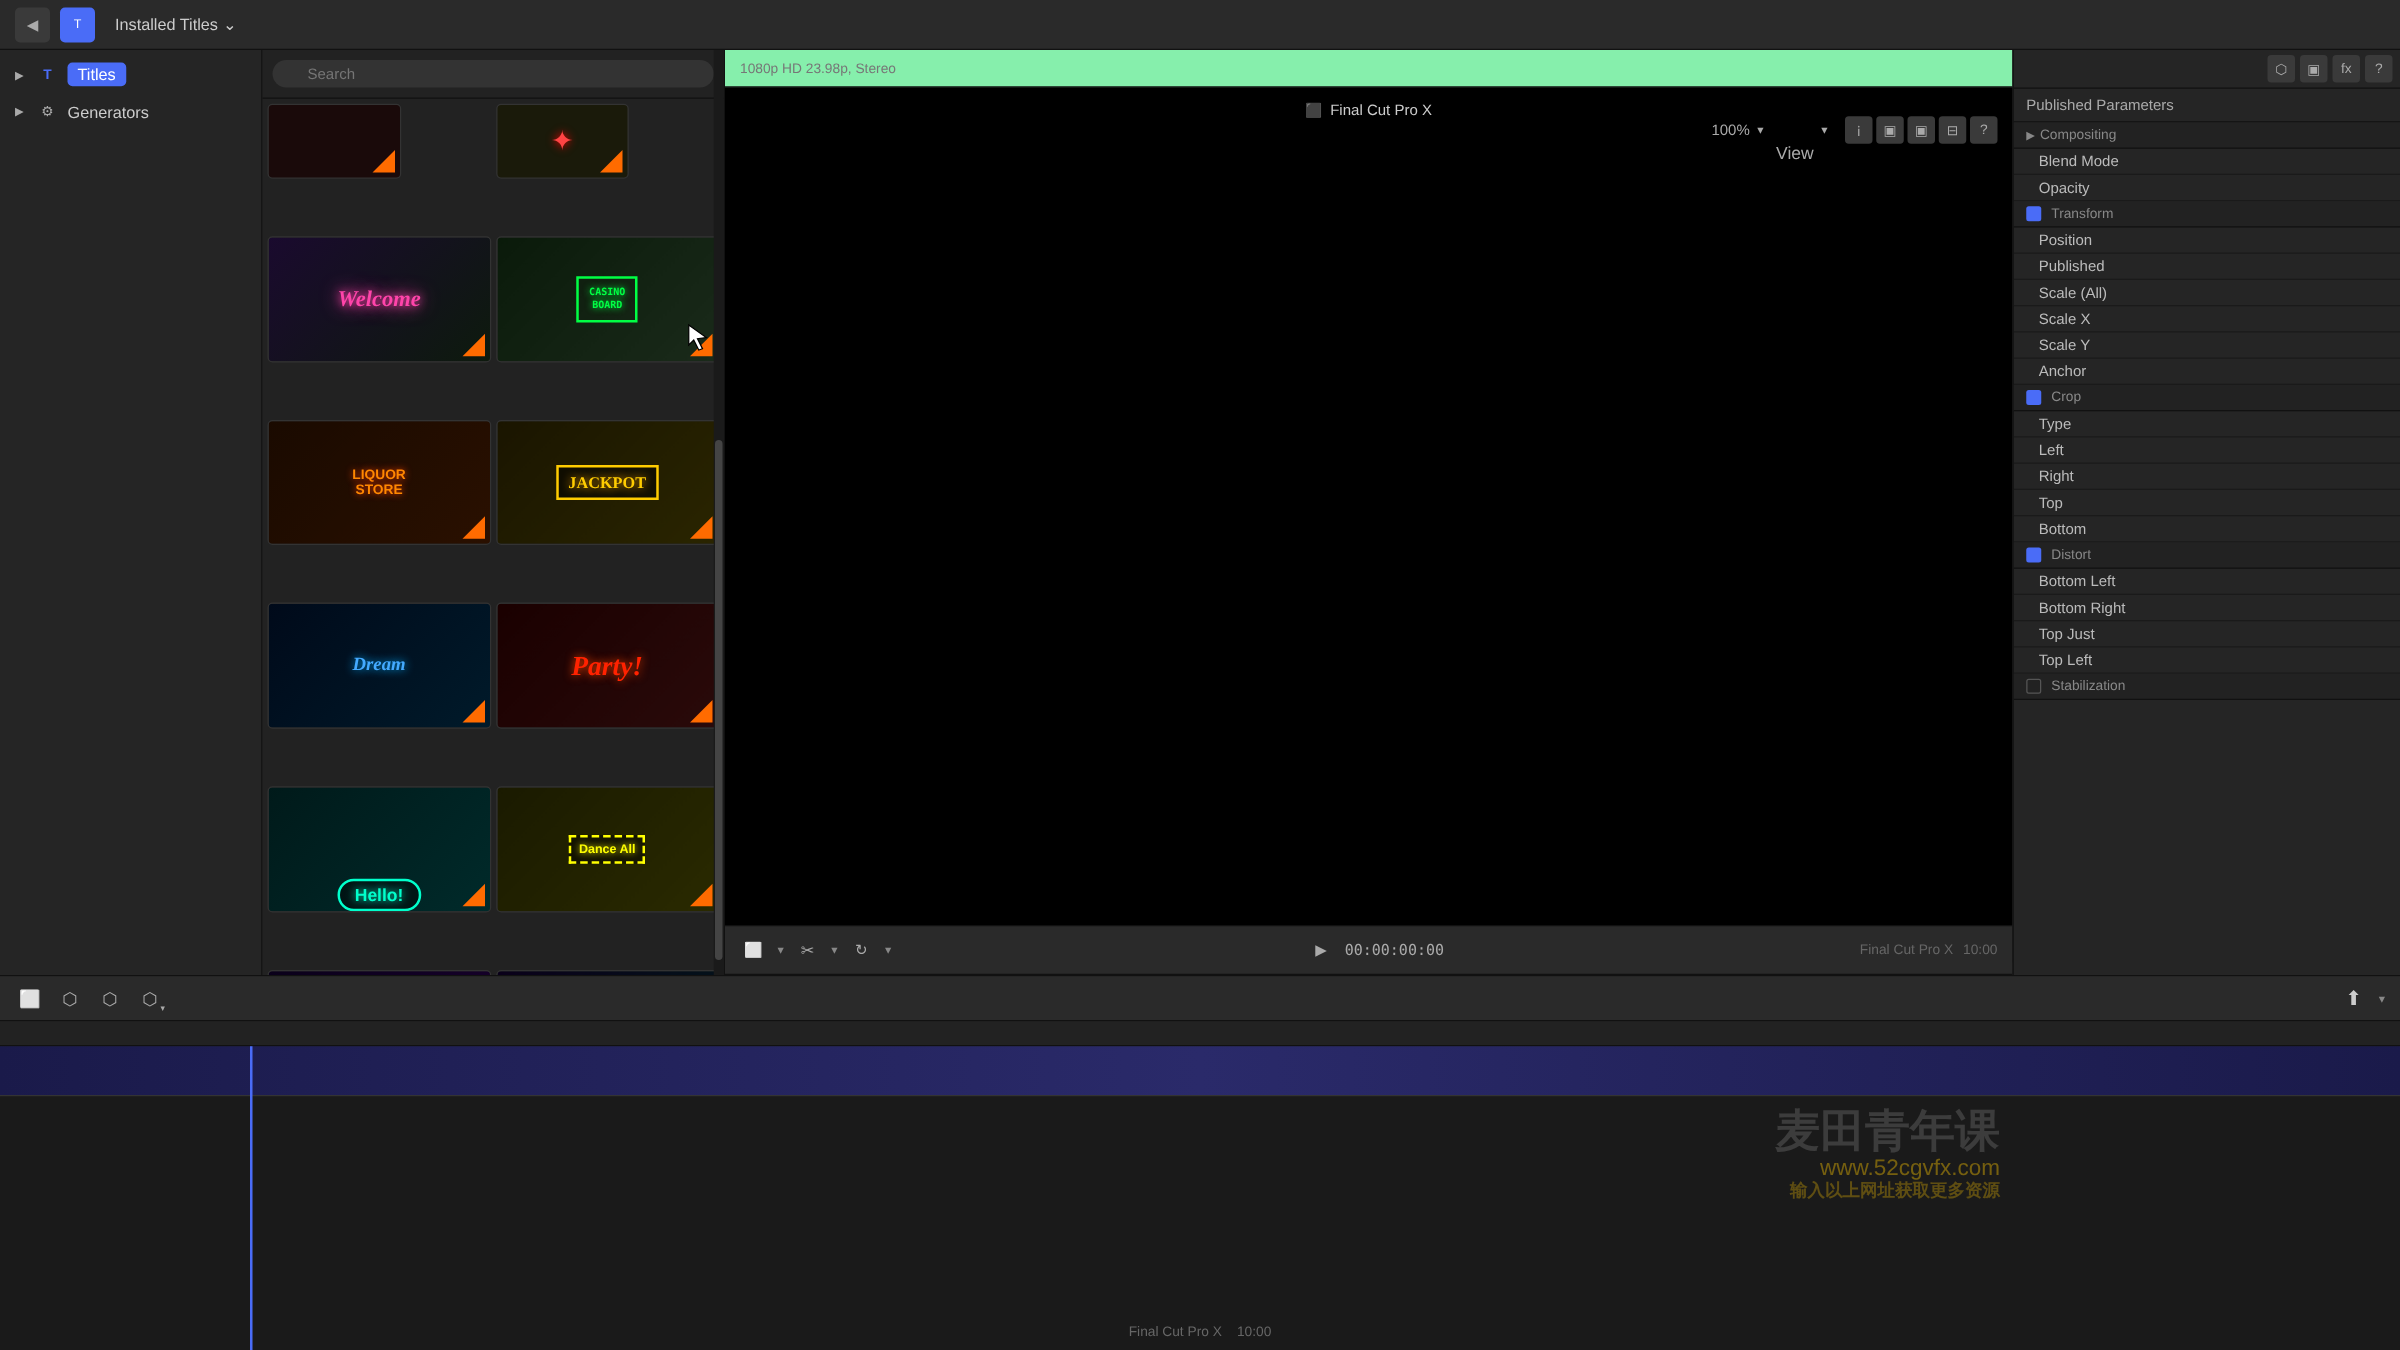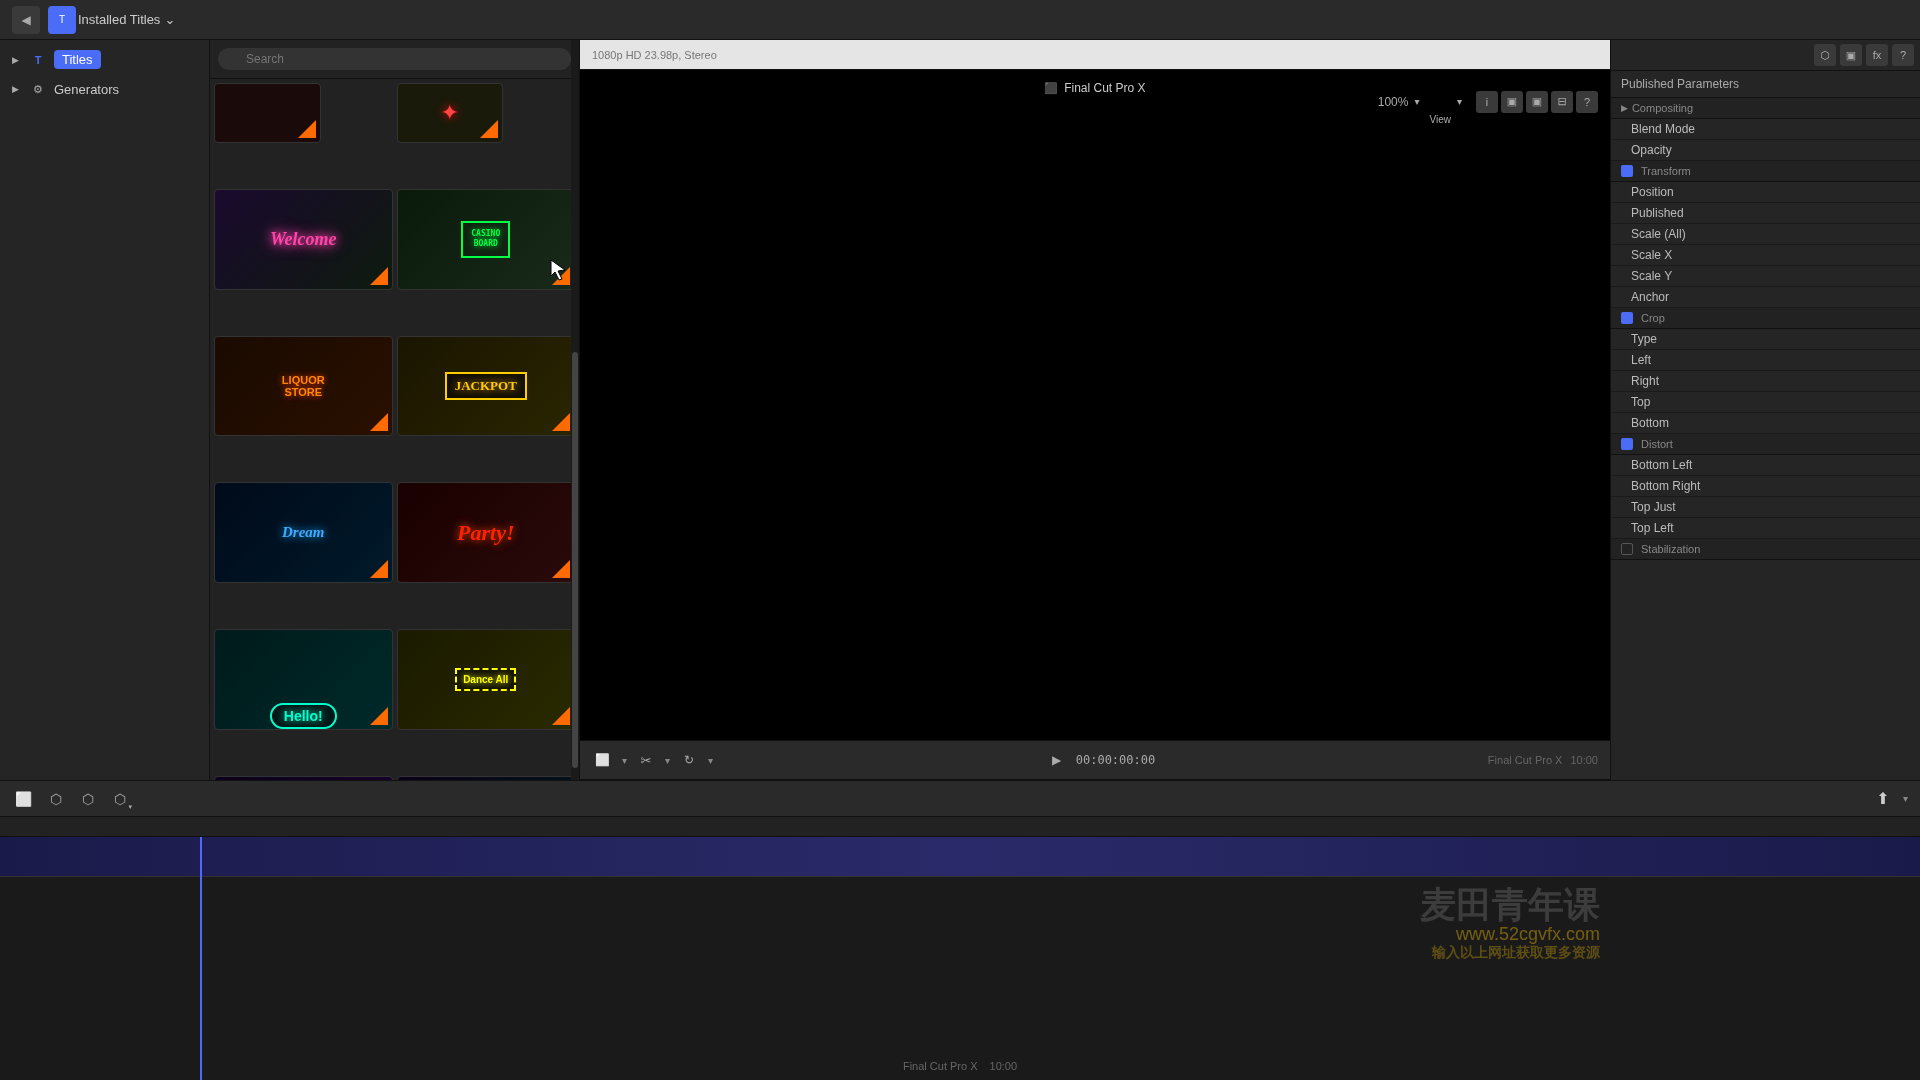--- a/index.html
+++ b/index.html
@@ -31,21 +31,21 @@
       gap: 8px;
     }
     .top-bar-icon {
       width: 28px; height: 28px;
       background: #3a3a3a;
       border-radius: 4px;
       display: flex; align-items: center; justify-content: center;
       font-size: 12px; color: #aaa;
     }
     .installed-titles {
-      margin-left: 2px;
+      margin-left: 16px;
       font-size: 13px;
       color: #ccc;
       display: flex; align-items: flex-end; gap: 4px;
     }
 
     
     .sidebar {
       position: absolute;
       top: 40px; left: 0;
       width: 210px;
@@ -369,21 +369,21 @@
       pointer-events: none;
       z-index: 100;
     }
 
     .preview-info-bar {
       position: absolute;
       top: 40px;
       left: 580px;
       right: 310px;
       height: 30px;
-      background: #e5e5e5;
+      background: #86efac;
       display: flex;
       align-items: center;
       padding: 0 12px;
       font-size: 11px;
       color: #777;
       gap: 16px;
       border-bottom: 1px solid #111;
     }
 
     .scrollbar-v {
@@ -546,21 +546,21 @@
 
     <div class="preview-title-bar">
       <span style="font-size:11px; color:#888;">⬛</span>
       <span style="font-size:12px; color:#ccc;">Final Cut Pro X</span>
     </div>
 
     <div class="preview-controls-top">
       <div class="preview-zoom-bar">
         <span style="font-size:12px; color:#aaa; cursor:pointer;">100%</span>
         <span style="font-size:10px; color:#aaa;">▾</span>
-        <span style="font-size:10px; color:#aaa; cursor:pointer; margin-left:4px;margin-top:36px;">View</span>
+        <span style="font-size:14px; color:#aaa; cursor:pointer; margin-left:4px;margin-top:36px;">View</span>
         <span style="font-size:10px; color:#aaa;">▾</span>
       </div>
       <div style="display:flex; gap:3px; margin-left:8px;">
         <div class="toolbar-icon">ℹ</div>
         <div class="toolbar-icon">▣</div>
         <div class="toolbar-icon">▣</div>
         <div class="toolbar-icon">⊟</div>
         <div class="toolbar-icon">?</div>
       </div>
     </div>

